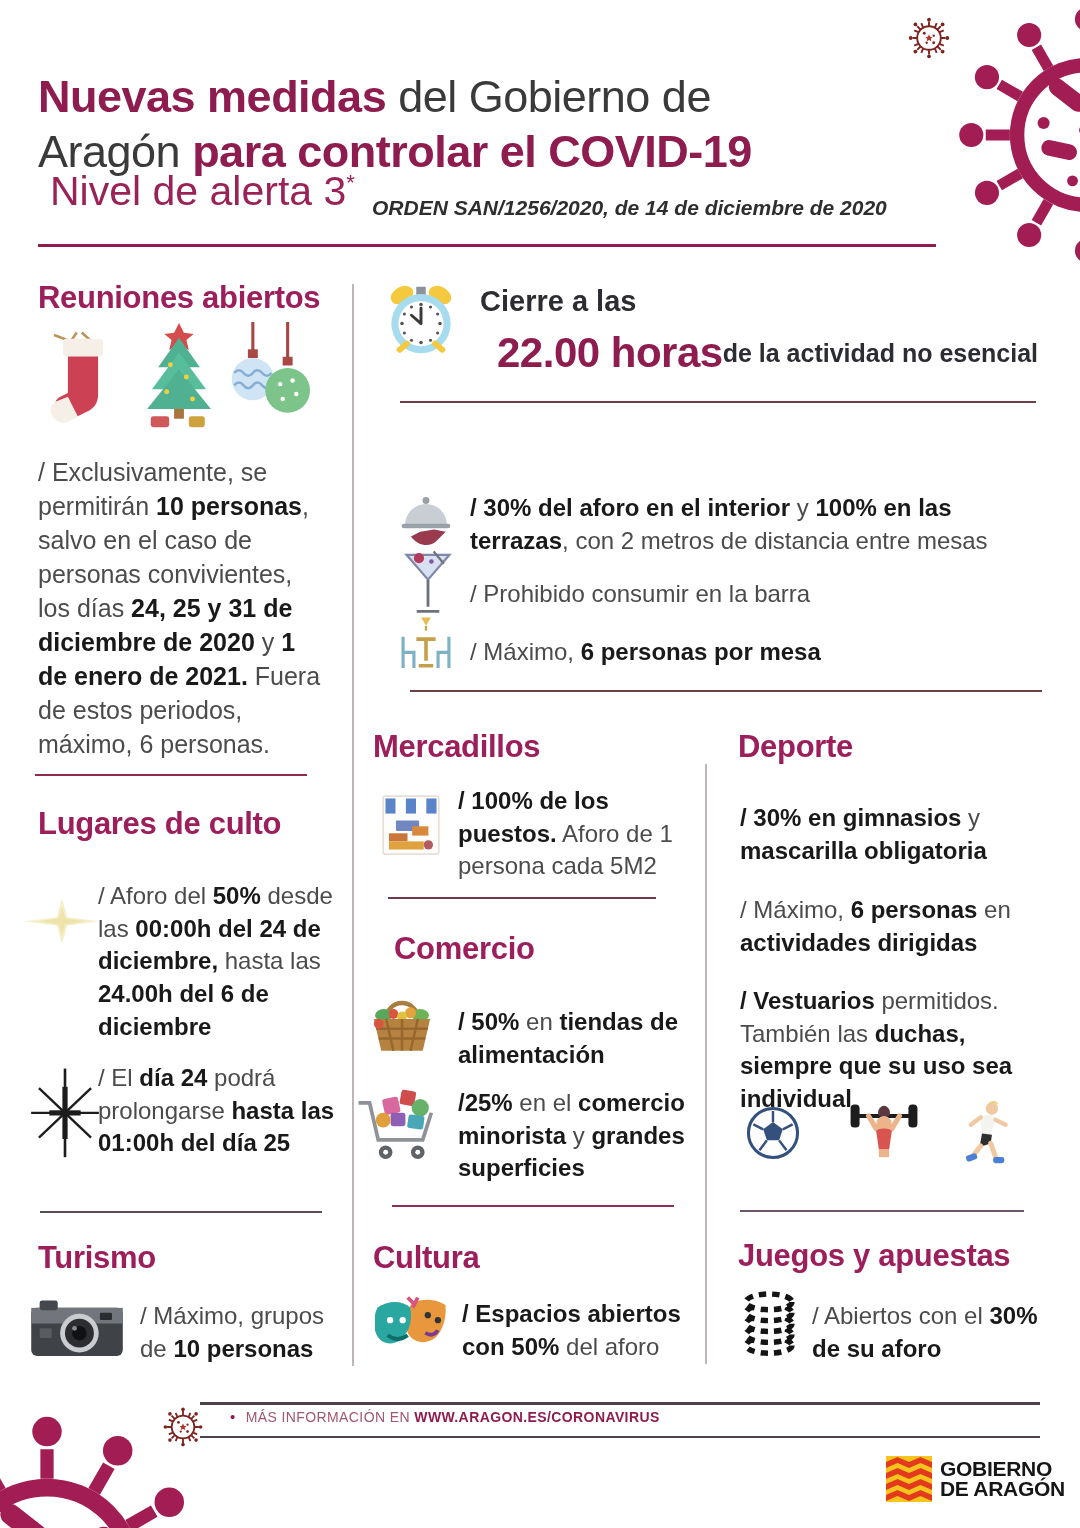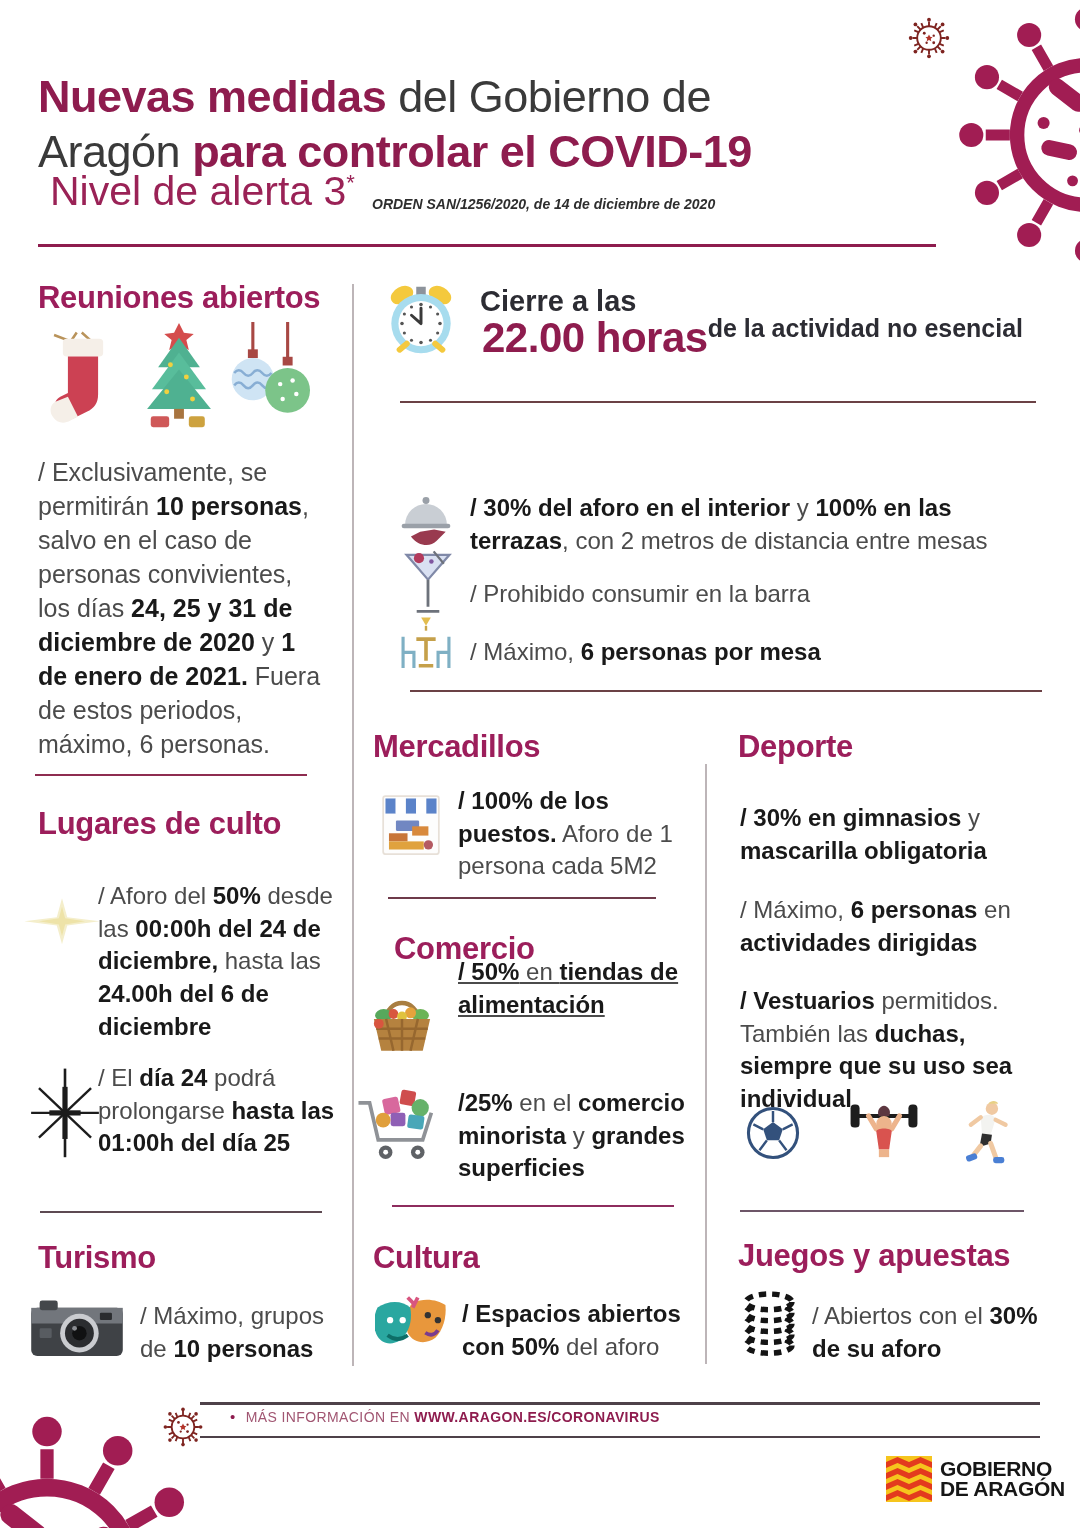--- a/index.html
+++ b/index.html
@@ -7,21 +7,21 @@
         font-family:"Liberation Sans","DejaVu Sans",sans-serif;}
   .ico{position:absolute;display:block;}
   .ico svg{display:block;width:100%;height:auto;}
 
   
   .title{position:absolute;left:38px;top:40px;font-size:45px;line-height:1.22;font-weight:700;letter-spacing:-.5px;}
   .tb{color:#8e1c4e;font-weight:700;margin-top:20px;}
   .tr{color:#3a3a3a;font-weight:400;}
   .alert{position:absolute;left:50px;top:168px;font-size:41px;color:#9a2256;font-weight:400;}
   .alert sup{font-size:22px;}
-  .orden{position:absolute;left:372px;top:196px;font-size:14px;font-style:italic;font-weight:700;color:#2e2e2e;}
+  .orden{position:absolute;left:372px;top:196px;font-size:21px;font-style:italic;font-weight:700;color:#2e2e2e;}
   .header-rule{position:absolute;left:38px;top:244px;width:898px;height:3px;background:#8e1c4e;}
 
   
   .v1{position:absolute;left:352px;top:284px;width:2px;height:1082px;background:#bdb5b8;}
   .v2{position:absolute;left:705px;top:764px;width:2px;height:600px;background:#bdb5b8;}
   .d-left1{position:absolute;left:35px;top:774px;width:272px;height:2px;background:#8e2c50;}
   .d-left2{position:absolute;left:40px;top:1211px;width:282px;height:2px;background:#5d4a52;}
   .d-c1{position:absolute;left:400px;top:401px;width:636px;height:2px;background:#6b4145;}
   .d-c2{position:absolute;left:410px;top:690px;width:632px;height:2px;background:#6b4145;}
   .d-merc{position:absolute;left:388px;top:897px;width:268px;height:2px;background:#6e3a4a;}
@@ -43,28 +43,28 @@
   .t-juegos{left:738px;top:1238px;}
 
   
   .item{position:absolute;font-size:24px;line-height:1.36;color:#4b4b4b;font-weight:400;margin:0;}
   .item .b{color:#191919;font-weight:700;}
   .p-reuniones{left:38px;top:455px;width:292px;font-size:25px;}
   .p-culto1{left:98px;top:880px;width:252px;}
   .p-culto2{left:98px;top:1062px;width:258px;}
   .p-turismo{left:140px;top:1300px;width:212px;}
   .closure1{position:absolute;left:480px;top:285px;font-size:29px;font-weight:700;color:#2c2c33;margin:0;}
-  .closure2{position:absolute;left:480px;top:312px;display:flex;align-items:flex-start;white-space:nowrap;margin:2px;}
+  .closure2{position:absolute;left:480px;top:312px;display:flex;align-items:center;white-space:nowrap;margin:17px;}
   .time{font-size:42px;font-weight:700;color:#8e1c4e;letter-spacing:-.5px;}
   .scope{font-size:25px;font-weight:700;color:#2c2c33;}
   .p-host1{left:470px;top:492px;width:580px;}
   .p-host2{left:470px;top:578px;width:520px;}
   .p-host3{left:470px;top:636px;width:520px;}
   .p-merc{left:458px;top:785px;width:218px;}
-  .p-com1{left:458px;top:956px;width:248px;text-decoration:underline;}
+  .p-com1{left:458px;top:1006px;width:248px;}
   .p-com2{left:458px;top:1087px;width:248px;}
   .p-cultura{left:462px;top:1298px;width:248px;}
   .p-dep1{left:740px;top:802px;width:308px;}
   .p-dep2{left:740px;top:894px;width:318px;}
   .p-dep3{left:740px;top:985px;width:314px;}
   .p-juegos{left:812px;top:1300px;width:228px;}
 
   
   .i-stocking{left:44px;top:330px;width:78px;}
   .i-tree{left:136px;top:318px;width:86px;}

